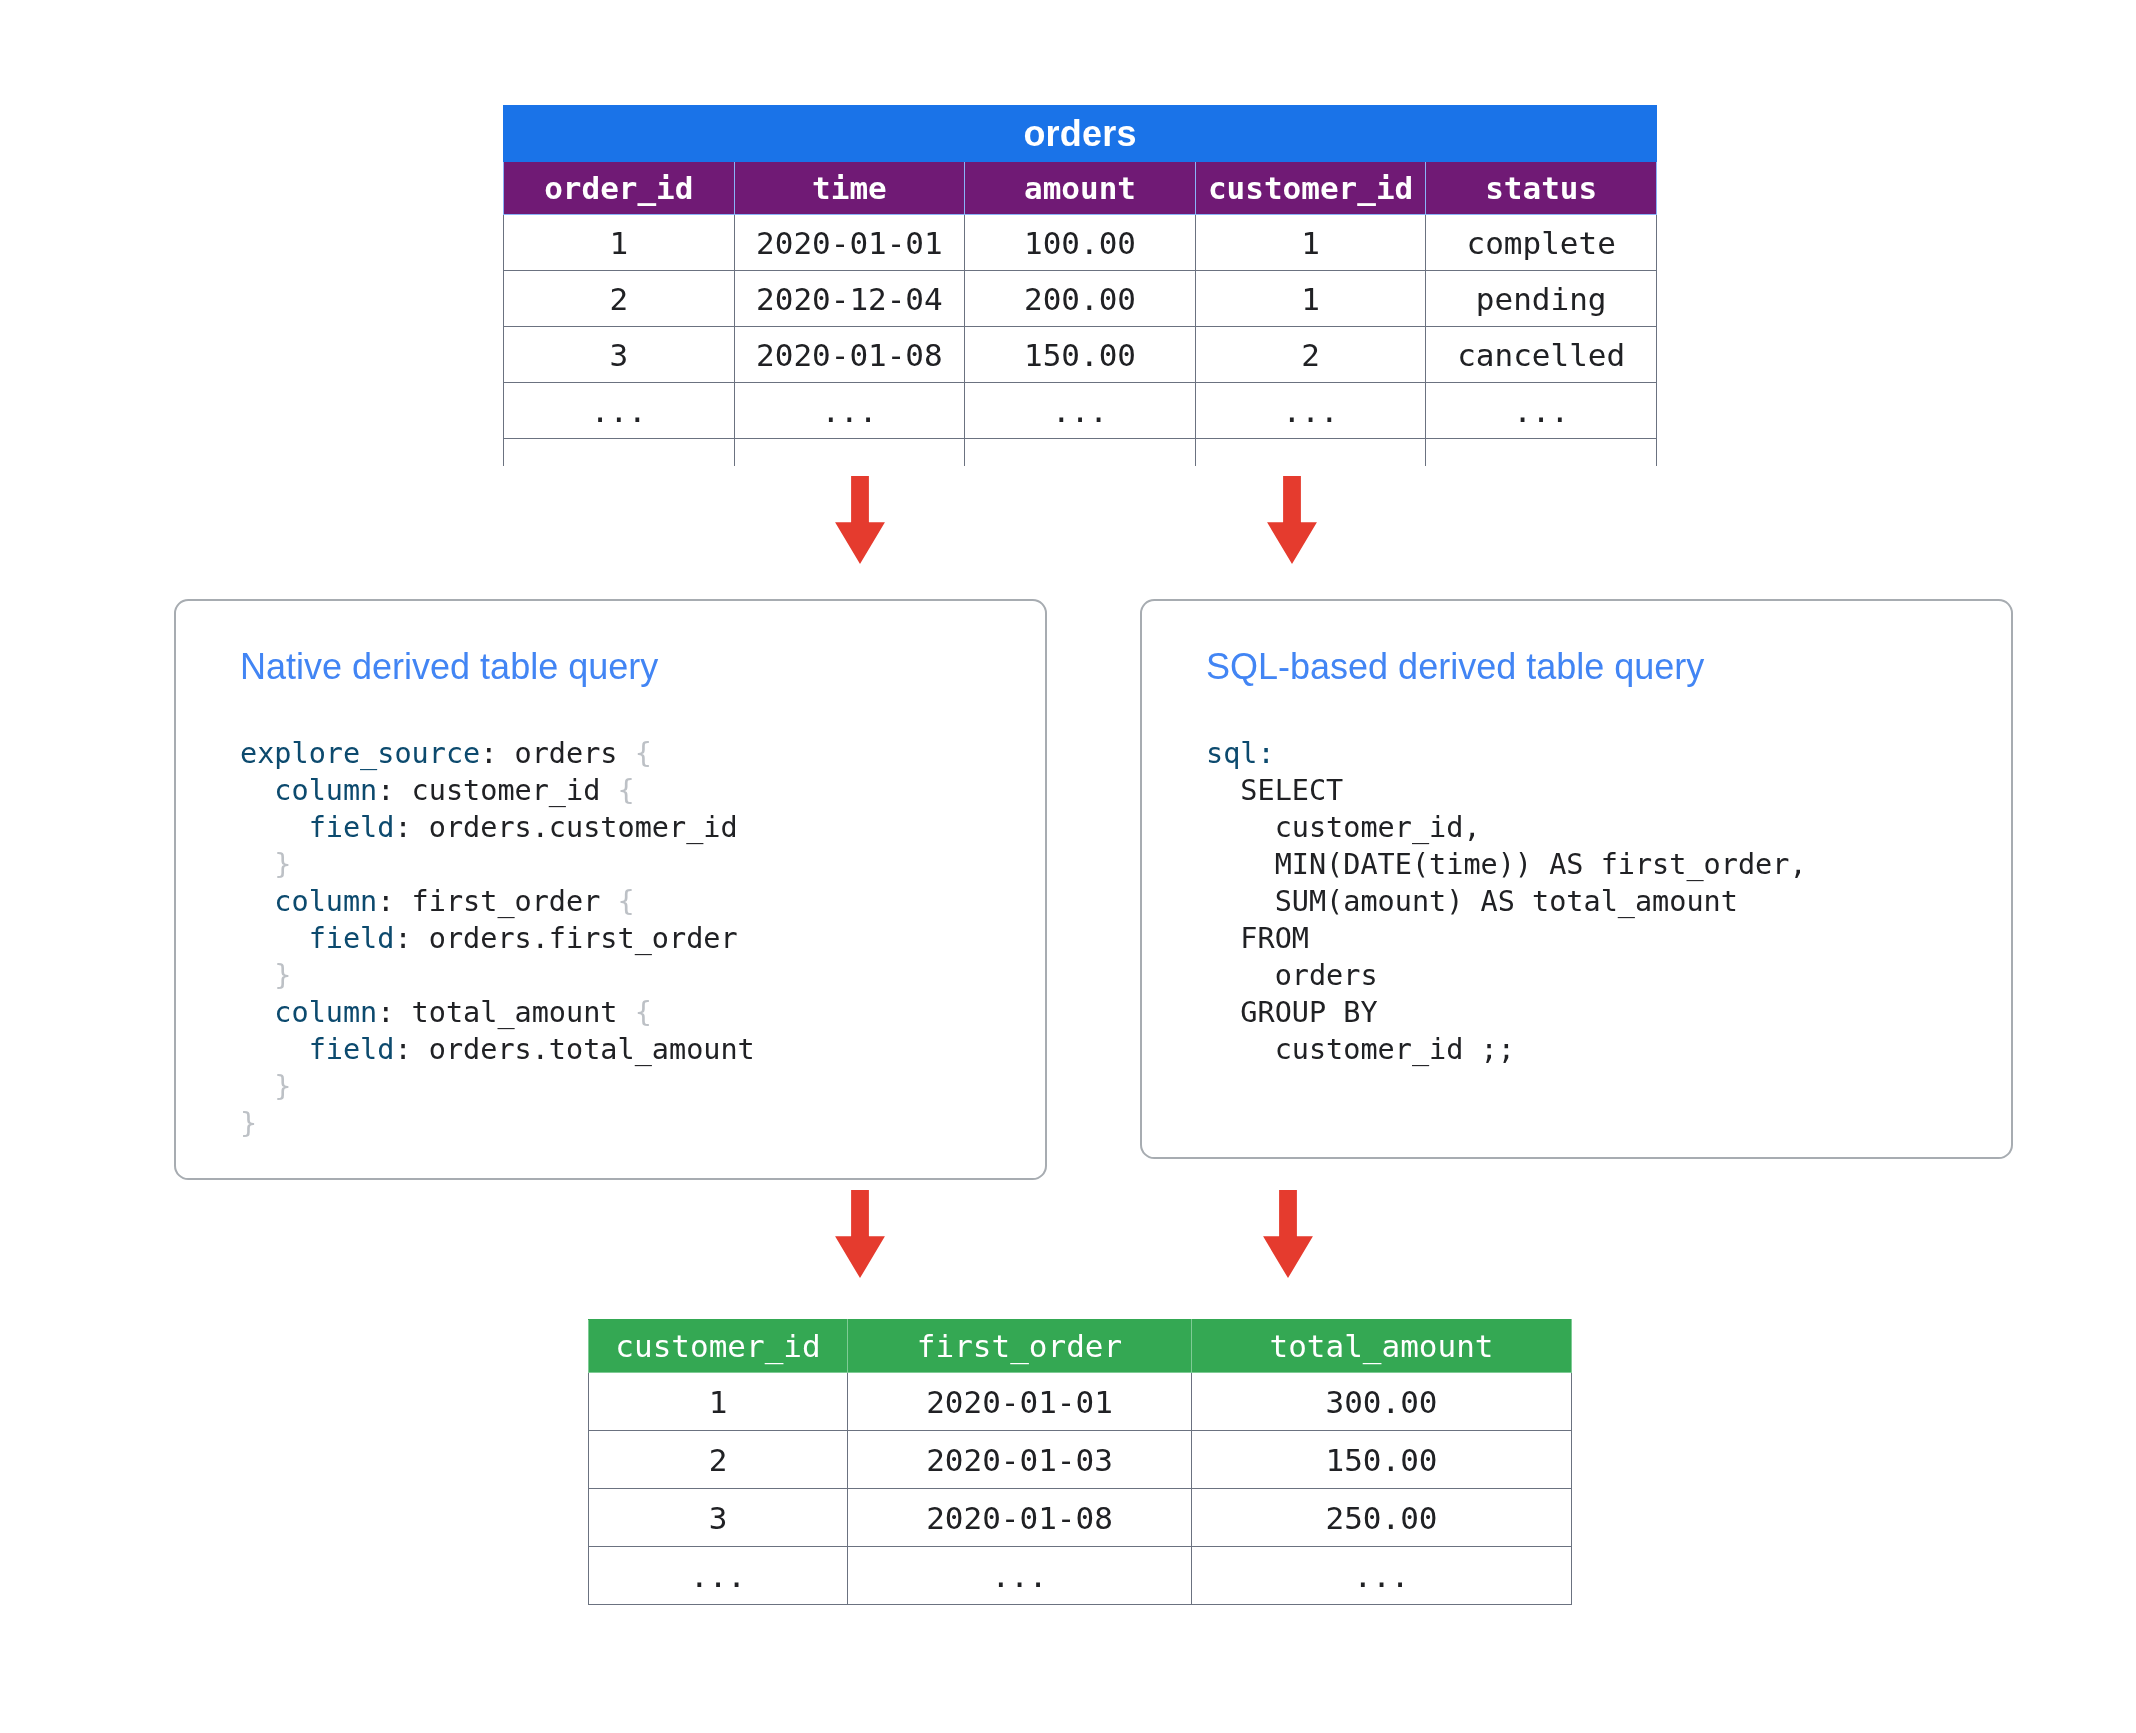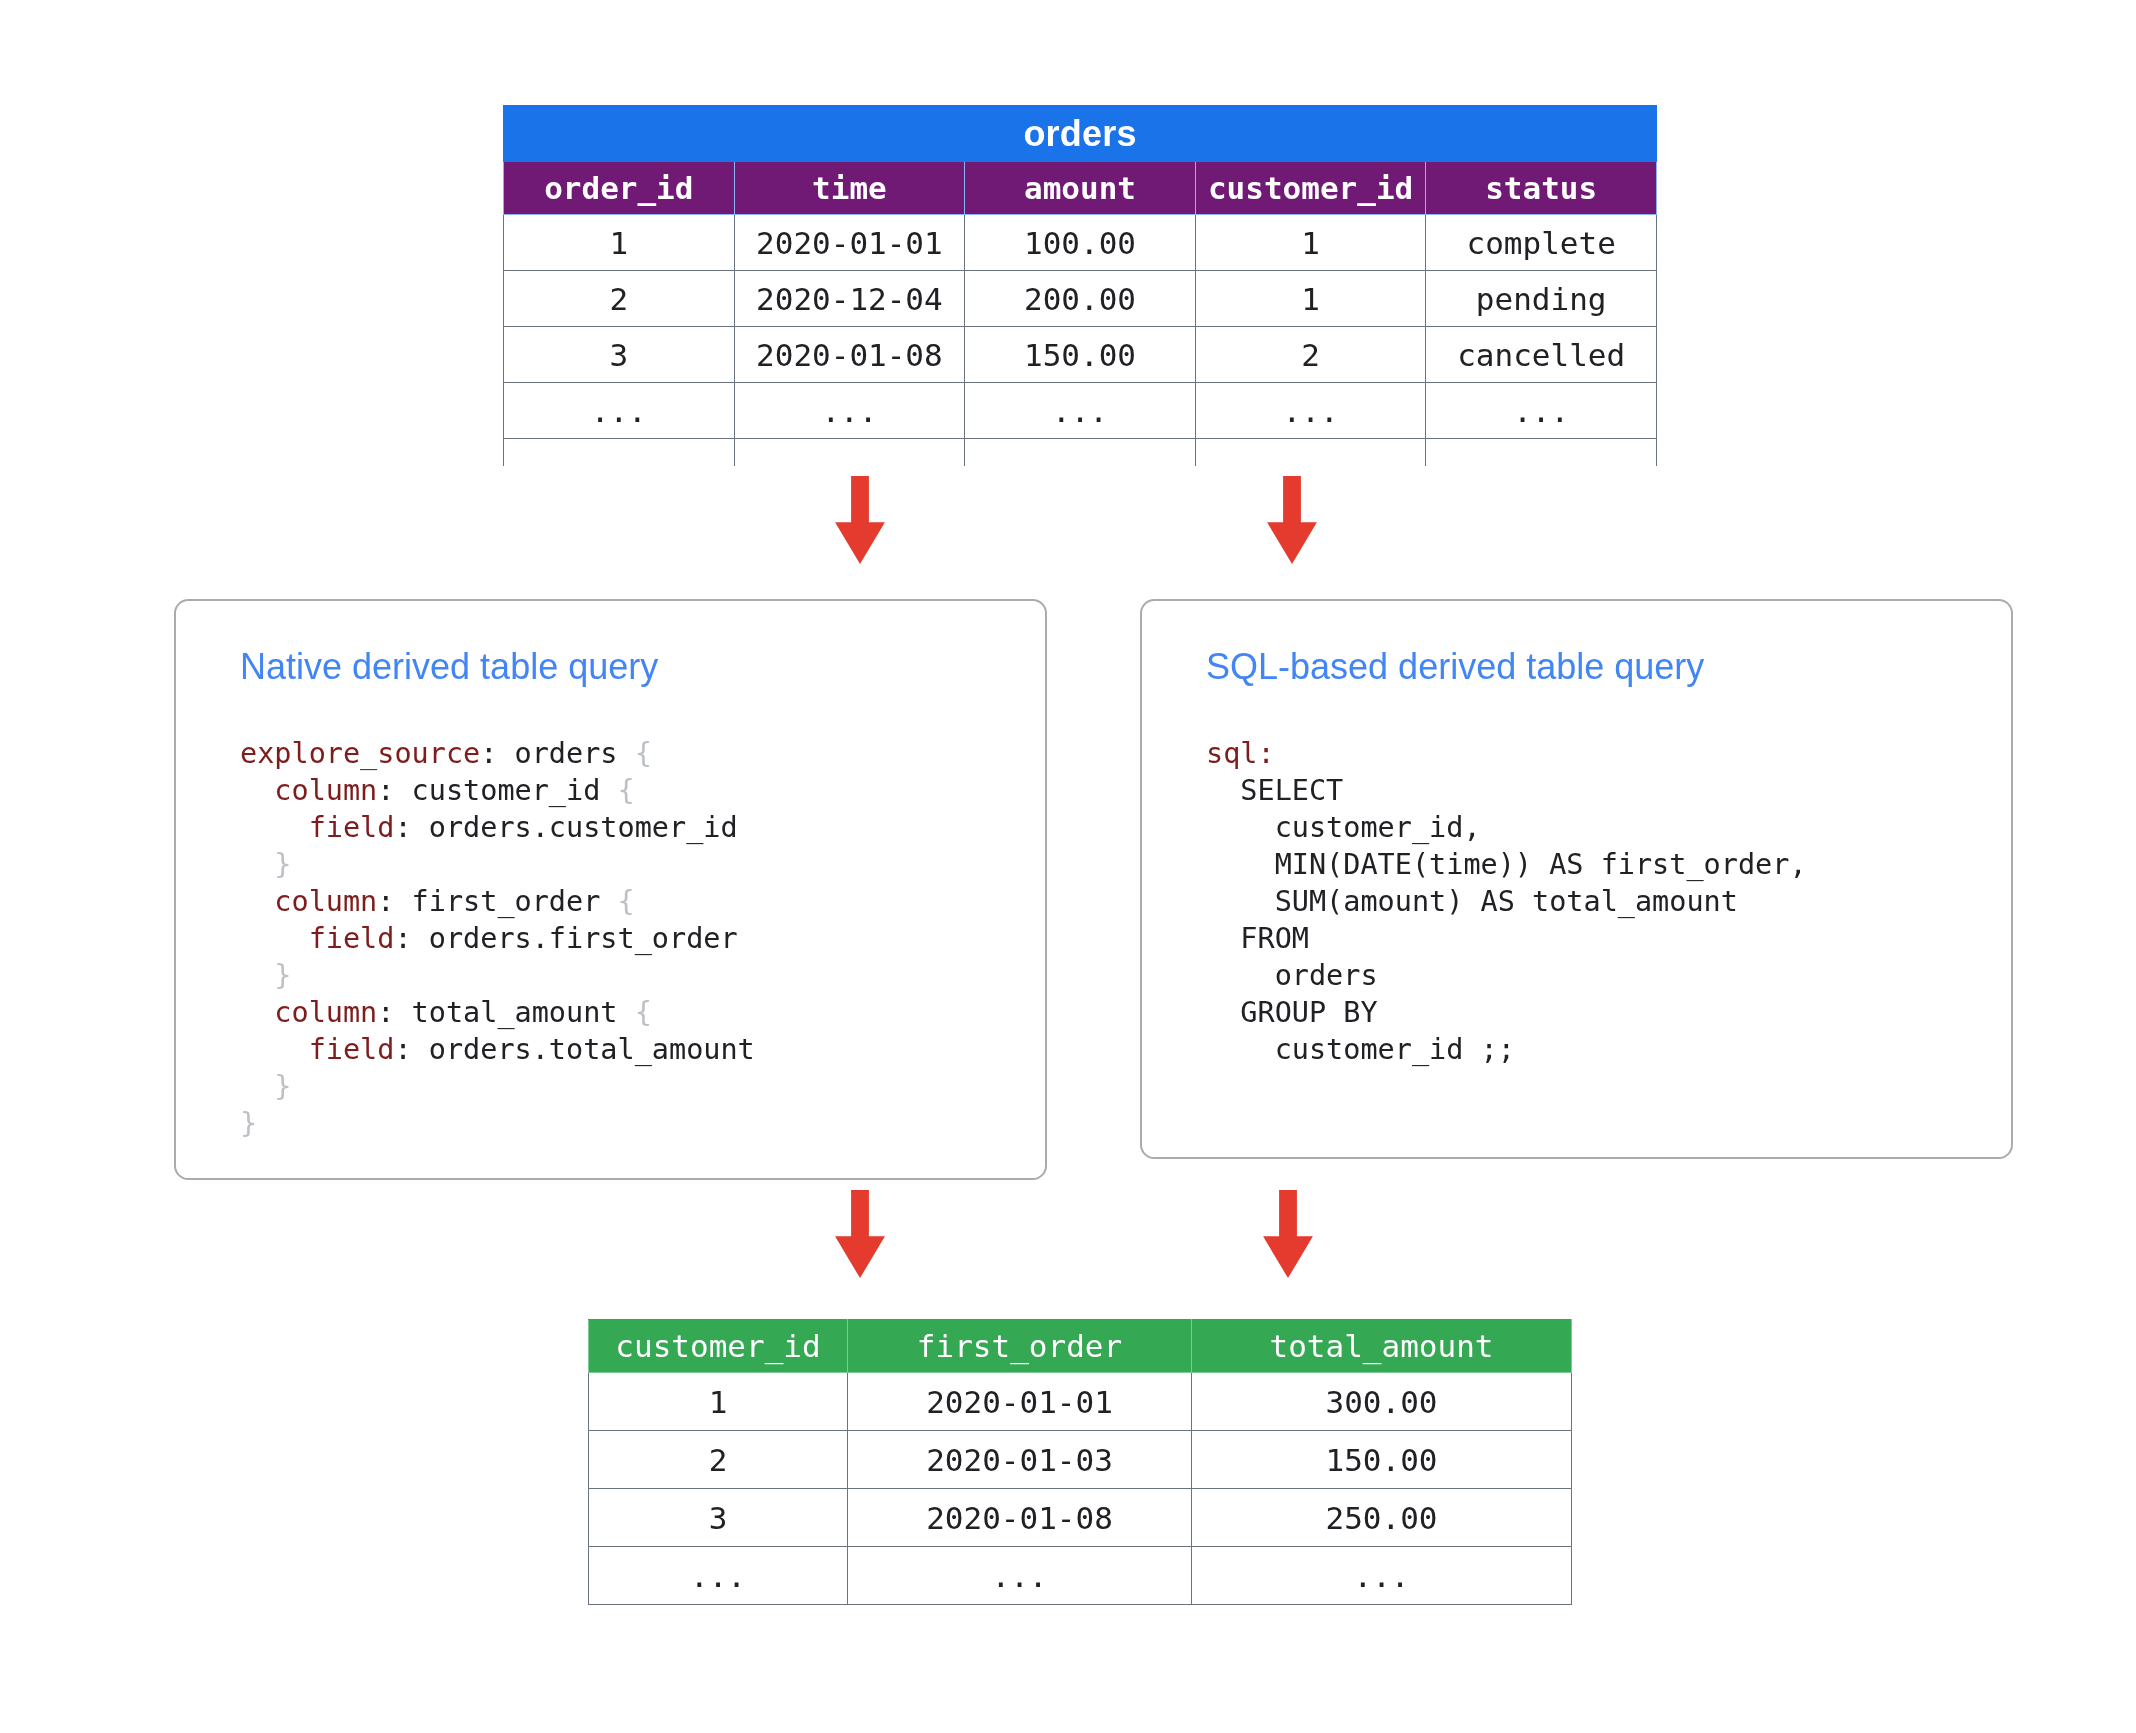--- a/index.html
+++ b/index.html
@@ -120,21 +120,21 @@
   .code-block {
     position: absolute;
     left: 64px;
     top: 134px;
     font-family: "DejaVu Sans Mono", "Liberation Mono", monospace;
     font-size: 28.5px;
     line-height: 37px;
     color: #202124;
     white-space: pre;
   }
-  .kw    { color: #7f1d1d; }
+  .kw    { color: #0c4a6e; }
   .brace { color: #bdc1c6; }
 
   
   .arrow {
     position: absolute;
     width: 52px;
     height: 89px;
   }
   #arrow-orders-to-native { left: 834px;  top: 476px; }
   #arrow-orders-to-sql    { left: 1266px; top: 476px; }

